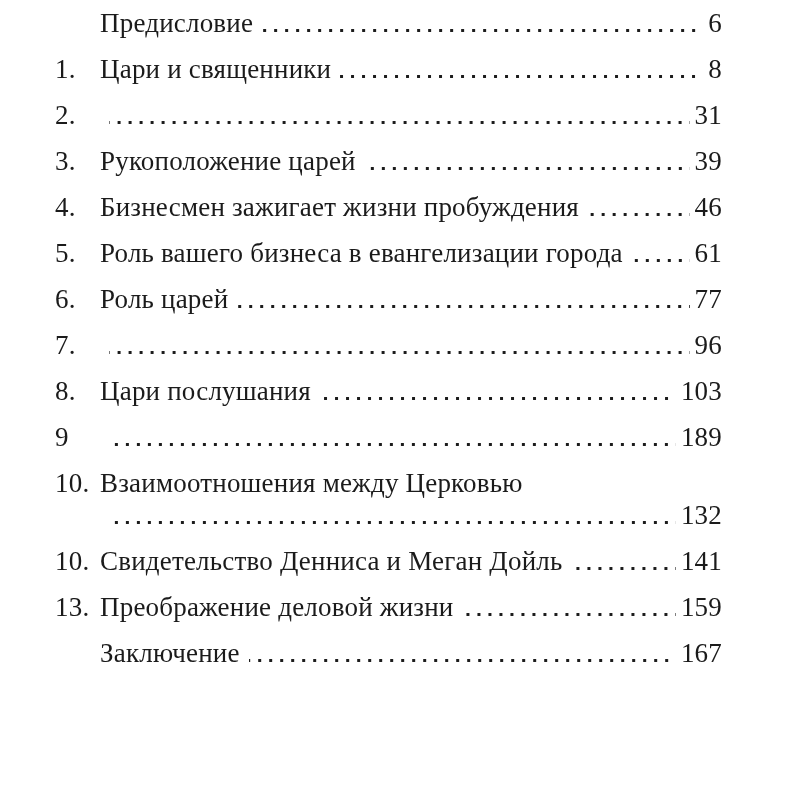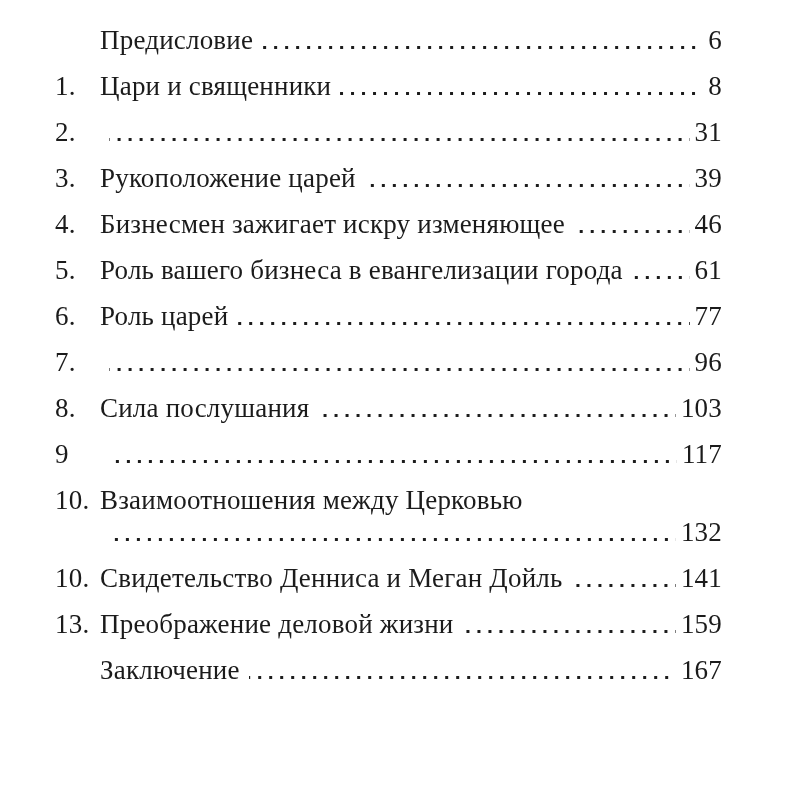--- a/index.html
+++ b/index.html
@@ -8,21 +8,21 @@
     width: 800px;
     height: 795px;
     overflow: hidden;
   }
   body {
     font-family: "Liberation Serif", "DejaVu Serif", serif;
     background: #ffffff;
     color: #1b1b1b;
   }
   .toc {
-    padding: 24px 78px 0 55px;
+    padding: 7px 78px 0 55px;
     box-sizing: border-box;
   }
   .row {
     display: flex;
     align-items: flex-start;
     font-size: 27px;
     line-height: 32px;
     letter-spacing: 0.2px;
     margin-bottom: 14px;
   }
@@ -98,21 +98,21 @@
           <span class="leader"></span>
           <span class="page">39</span>
         </div>
       </div>
   </div>
 
   <div class="row">
     <span class="num">4.</span>
     <div class="body">
         <div class="line">
-          <span class="title">Бизнесмен зажигает искру изменяющее</span>
+          <span class="title">Бизнесмен зажигает жизни пробуждения</span>
           <span class="leader"></span>
           <span class="page">46</span>
         </div>
       </div>
   </div>
 
   <div class="row">
     <span class="num">5.</span>
     <div class="body">
         <div class="line">
@@ -141,33 +141,33 @@
           <span class="leader"></span>
           <span class="page">96</span>
         </div>
       </div>
   </div>
 
   <div class="row">
     <span class="num">8.</span>
     <div class="body">
         <div class="line">
-          <span class="title">Сила послушания</span>
+          <span class="title">Цари послушания</span>
           <span class="leader"></span>
           <span class="page">103</span>
         </div>
       </div>
   </div>
 
   <div class="row">
     <span class="num">9</span>
     <div class="body">
         <div class="line">
           <span class="leader"></span>
-          <span class="page">117</span>
+          <span class="page">189</span>
         </div>
       </div>
   </div>
 
   <div class="row">
     <span class="num">10.</span>
     <div class="body">
         <div class="line">
           <span class="title">Взаимоотношения между Церковью</span>
         </div>

